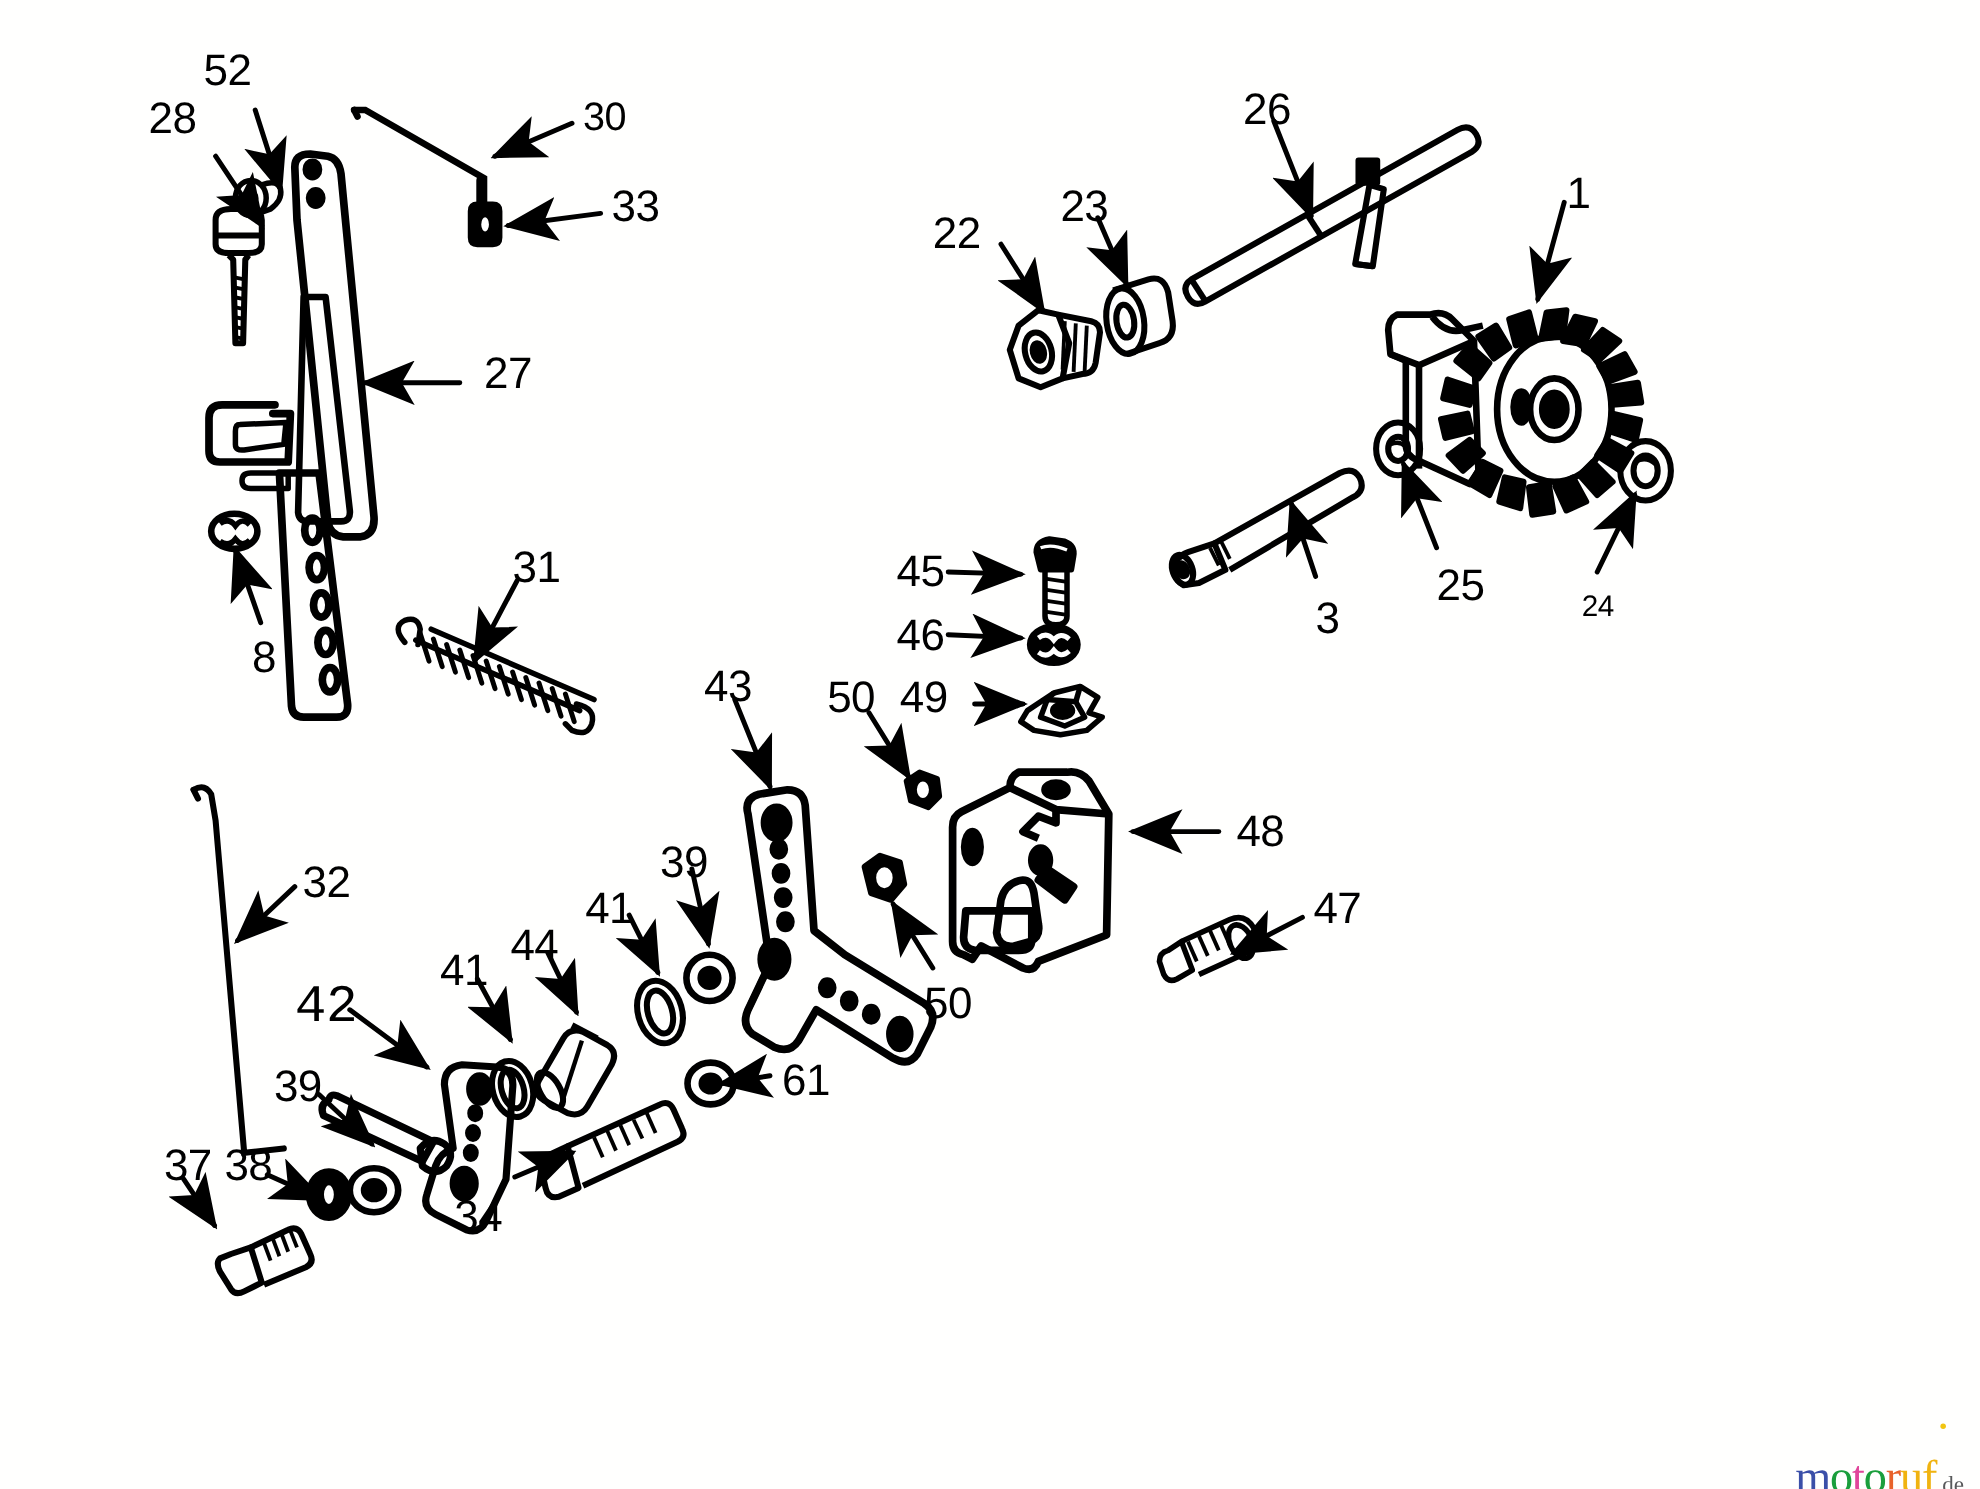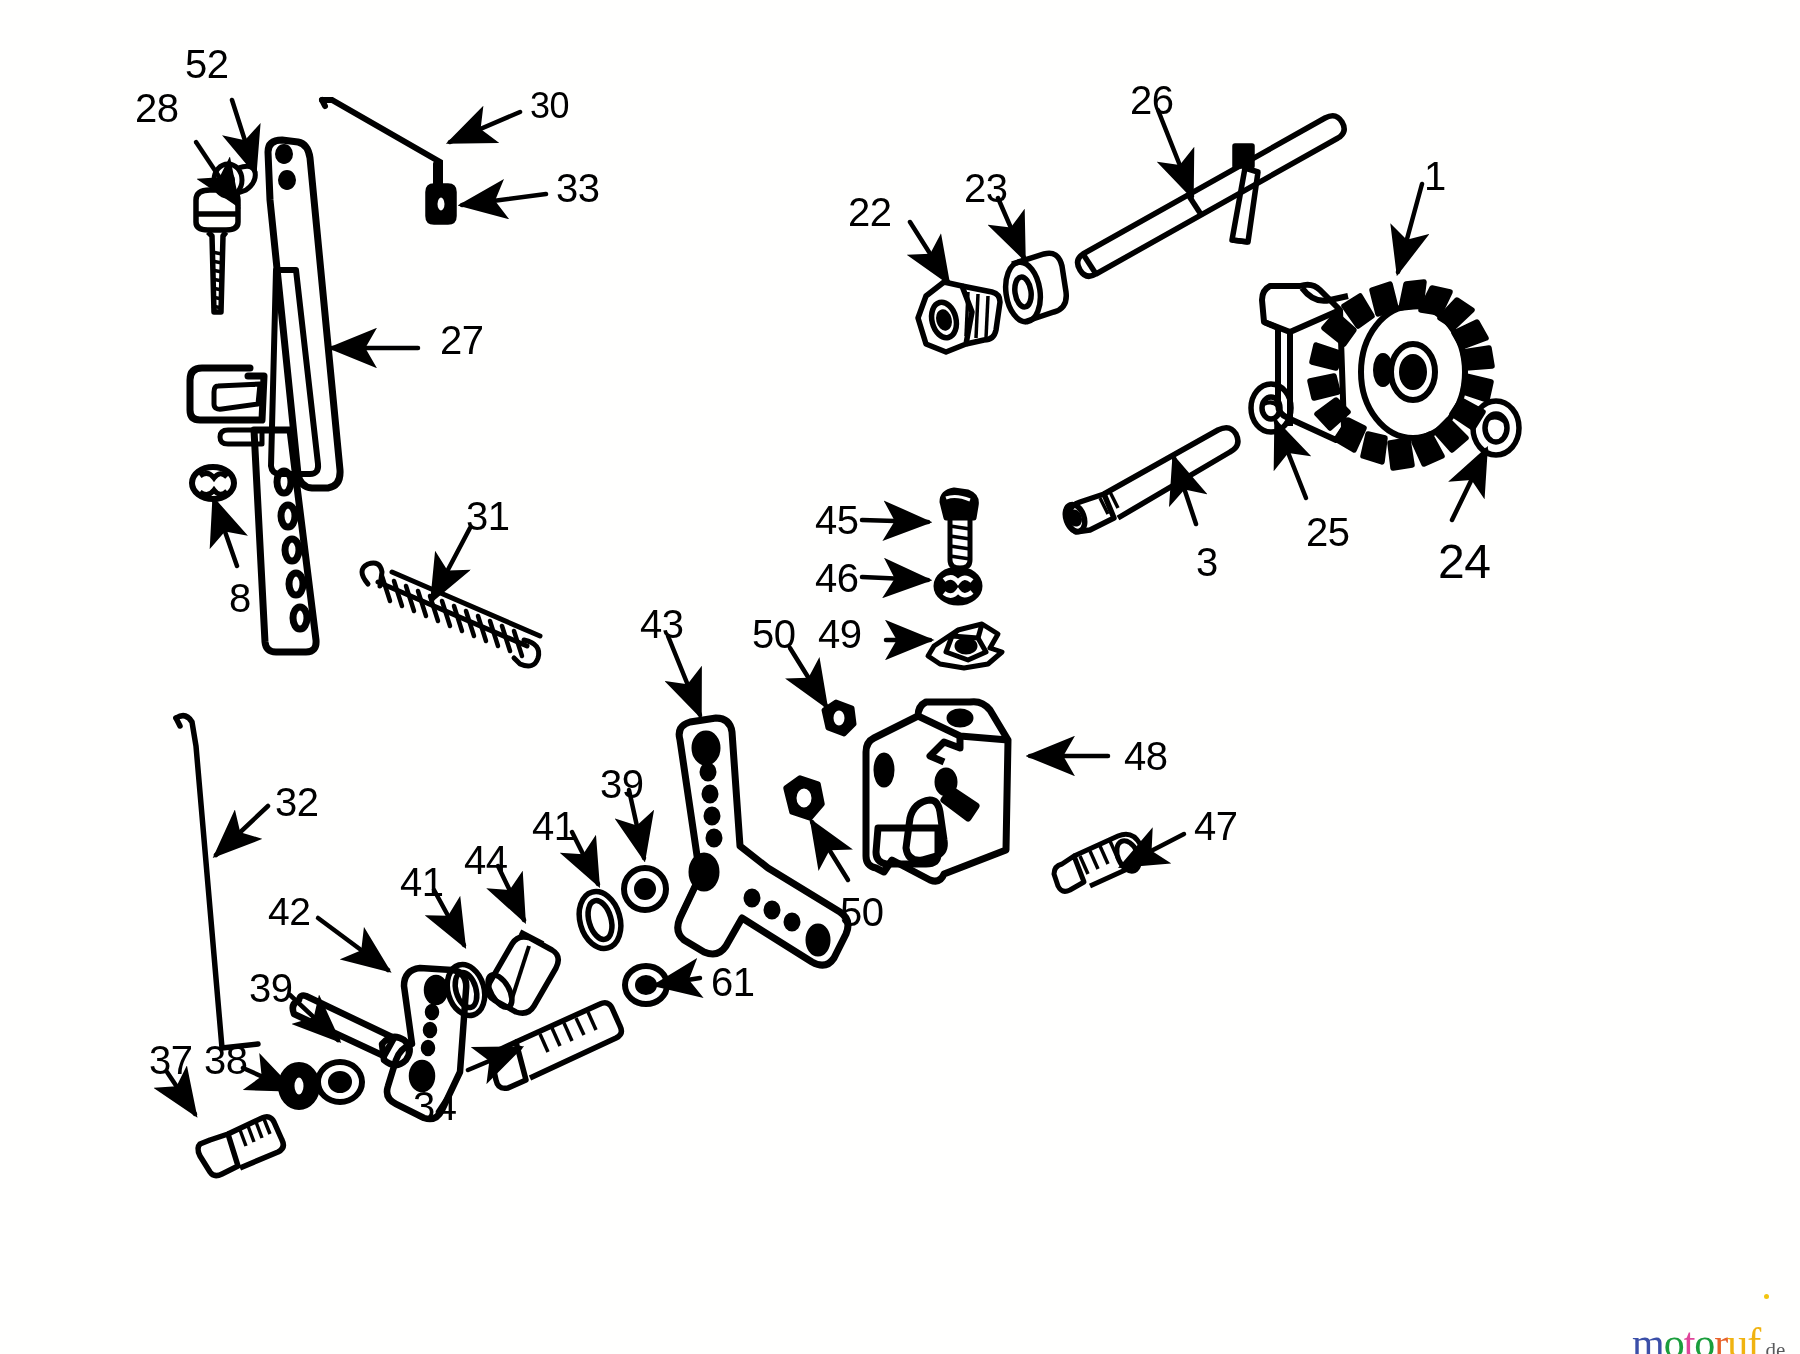--- a/index.html
+++ b/index.html
@@ -443,21 +443,21 @@
 
   <div id="labels">
       <div class="callout-label" style="left: 135px; top: 88px; font-size: 40px;">28</div>
       <div class="callout-label" style="left: 185px; top: 44px; font-size: 40px;">52</div>
       <div class="callout-label" style="left: 530px; top: 88px; font-size: 36px;">30</div>
       <div class="callout-label" style="left: 556px; top: 168px; font-size: 40px;">33</div>
       <div class="callout-label" style="left: 440px; top: 320px; font-size: 40px;">27</div>
       <div class="callout-label" style="left: 229px; top: 578px; font-size: 40px;">8</div>
       <div class="callout-label" style="left: 466px; top: 496px; font-size: 40px;">31</div>
       <div class="callout-label" style="left: 275px; top: 782px; font-size: 40px;">32</div>
-      <div class="callout-label" style="left: 268px; top: 892px; font-size: 39px;">42</div>
+      <div class="callout-label" style="left: 268px; top: 892px; font-size: 48px; font-family: Liberation Mono, monospace;">42</div>
       <div class="callout-label" style="left: 249px; top: 968px; font-size: 40px;">39</div>
       <div class="callout-label" style="left: 149px; top: 1040px; font-size: 40px;">37</div>
       <div class="callout-label" style="left: 204px; top: 1040px; font-size: 40px;">38</div>
       <div class="callout-label" style="left: 413px; top: 1086px; font-size: 40px;">34</div>
       <div class="callout-label" style="left: 400px; top: 862px; font-size: 40px;">41</div>
       <div class="callout-label" style="left: 464px; top: 840px; font-size: 40px;">44</div>
       <div class="callout-label" style="left: 532px; top: 806px; font-size: 40px;">41</div>
       <div class="callout-label" style="left: 600px; top: 764px; font-size: 40px;">39</div>
       <div class="callout-label" style="left: 640px; top: 604px; font-size: 40px;">43</div>
       <div class="callout-label" style="left: 711px; top: 962px; font-size: 40px;">61</div>
@@ -466,21 +466,21 @@
       <div class="callout-label" style="left: 818px; top: 614px; font-size: 40px;">49</div>
       <div class="callout-label" style="left: 815px; top: 500px; font-size: 40px;">45</div>
       <div class="callout-label" style="left: 815px; top: 558px; font-size: 40px;">46</div>
       <div class="callout-label" style="left: 1124px; top: 736px; font-size: 40px;">48</div>
       <div class="callout-label" style="left: 1194px; top: 806px; font-size: 40px;">47</div>
       <div class="callout-label" style="left: 848px; top: 192px; font-size: 40px;">22</div>
       <div class="callout-label" style="left: 964px; top: 168px; font-size: 40px;">23</div>
       <div class="callout-label" style="left: 1130px; top: 80px; font-size: 40px;">26</div>
       <div class="callout-label" style="left: 1424px; top: 156px; font-size: 40px;">1</div>
       <div class="callout-label" style="left: 1306px; top: 512px; font-size: 40px;">25</div>
-      <div class="callout-label" style="left: 1438px; top: 538px; font-size: 48px;">24</div>
+      <div class="callout-label" style="left: 1438px; top: 538px; font-size: 27px;">24</div>
       <div class="callout-label" style="left: 1196px; top: 542px; font-size: 40px;">3</div>
     </div>
 
   <div class="wm">
     <span id="wm-letters"><span style="color: rgb(59, 79, 168);">m</span><span style="color: rgb(26, 158, 60);">o</span><span style="color: rgb(224, 69, 155);">t</span><span style="color: rgb(26, 158, 60);">o</span><span style="color: rgb(232, 98, 42);">r</span><span style="color: rgb(240, 179, 16);">u</span><span style="color: rgb(240, 179, 16);">f</span></span><span class="suffix" id="wm-suffix" style="color: rgb(88, 89, 91);">.de</span>
   </div>
 
 <div class="wm-dot" style="background: rgb(242, 197, 17); left: 1764px; top: 1294px;"></div>
   </div>
 

